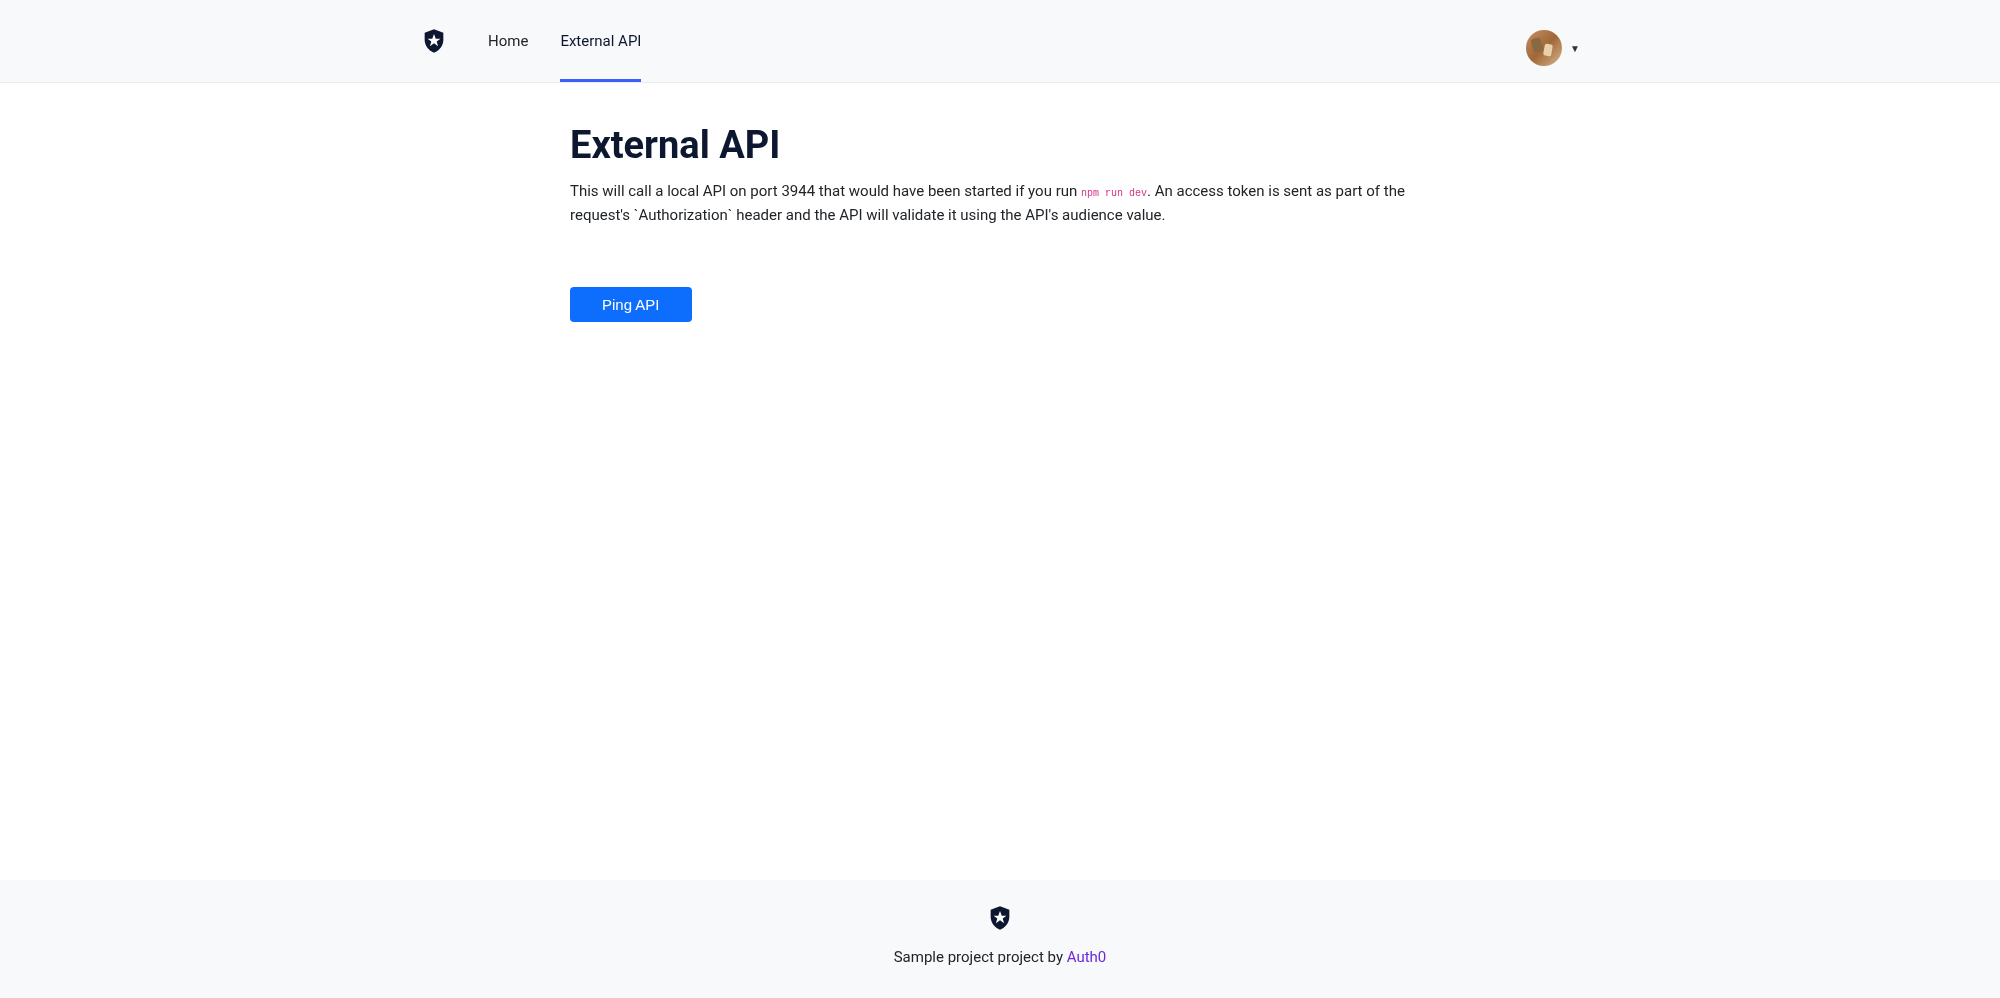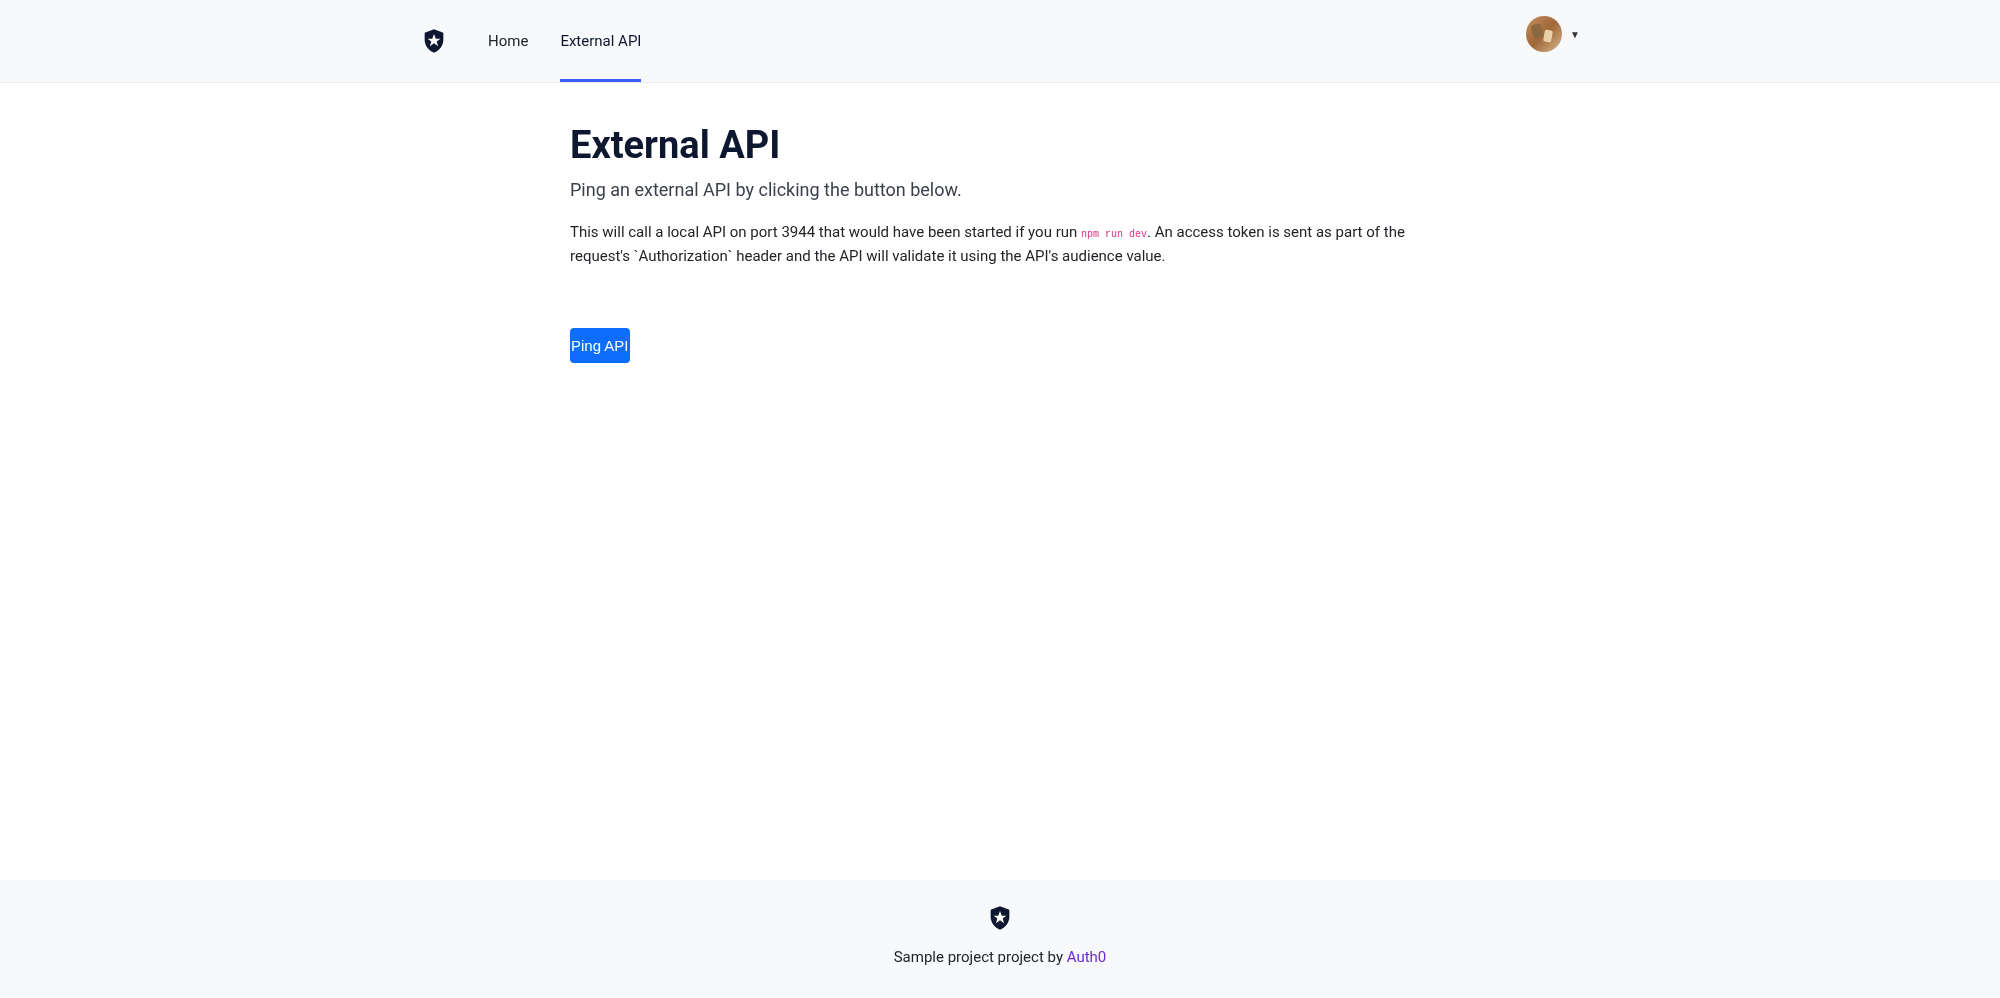--- a/index.html
+++ b/index.html
@@ -20,21 +20,21 @@
       border-bottom: 1px solid #e9ecef;
       padding: 16px 0;
     }
     .container {
       max-width: 1200px;
       margin: 0 auto;
       padding: 0 20px;
     }
     .navbar-inner {
       display: flex;
-      align-items: flex-start;
+      align-items: flex-end;
       justify-content: space-between;
     }
     .navbar-left {
       display: flex;
       align-items: center;
       gap: 40px;
     }
     .nav-links {
       display: flex;
       gap: 32px;
@@ -133,21 +133,21 @@
     }
     code {
       color: #d63384;
       font-family: SFMono-Regular, Menlo, Monaco, Consolas, "Liberation Mono", "Courier New", monospace;
       font-size: 10px;
     }
     .btn-primary {
       background: #0d6efd;
       color: #fff;
       border: none;
-      padding: 9px 1px;
+      padding: 9px 32px;
       font-size: 15px;
       border-radius: 4px;
       cursor: pointer;
     }
     .footer {
       background: #f8f9fa;
       padding: 24px 0 32px;
       text-align: center;
     }
     .footer-logo {
@@ -189,21 +189,20 @@
         <div class="avatar"></div>
         <span class="caret">▼</span>
       </div>
     </div>
   </div>
 </nav>
 
 <main class="main">
   <div class="content">
     <h1>External API</h1>
-    <p class="lead">Ping an external API by clicking the button below.</p>
     <p class="description">
       <span>This will call a local API on port 3944 that would have been started if you run </span><code>npm run dev</code><span>. An access token is sent as part of the request's `Authorization` header and the API will validate it using the API's audience value.</span>
     </p>
     <button class="btn-primary">Ping API</button>
   </div>
 </main>
 
 <footer class="footer">
   <div class="footer-logo">
     <svg viewBox="0 0 24 24" fill="none">

